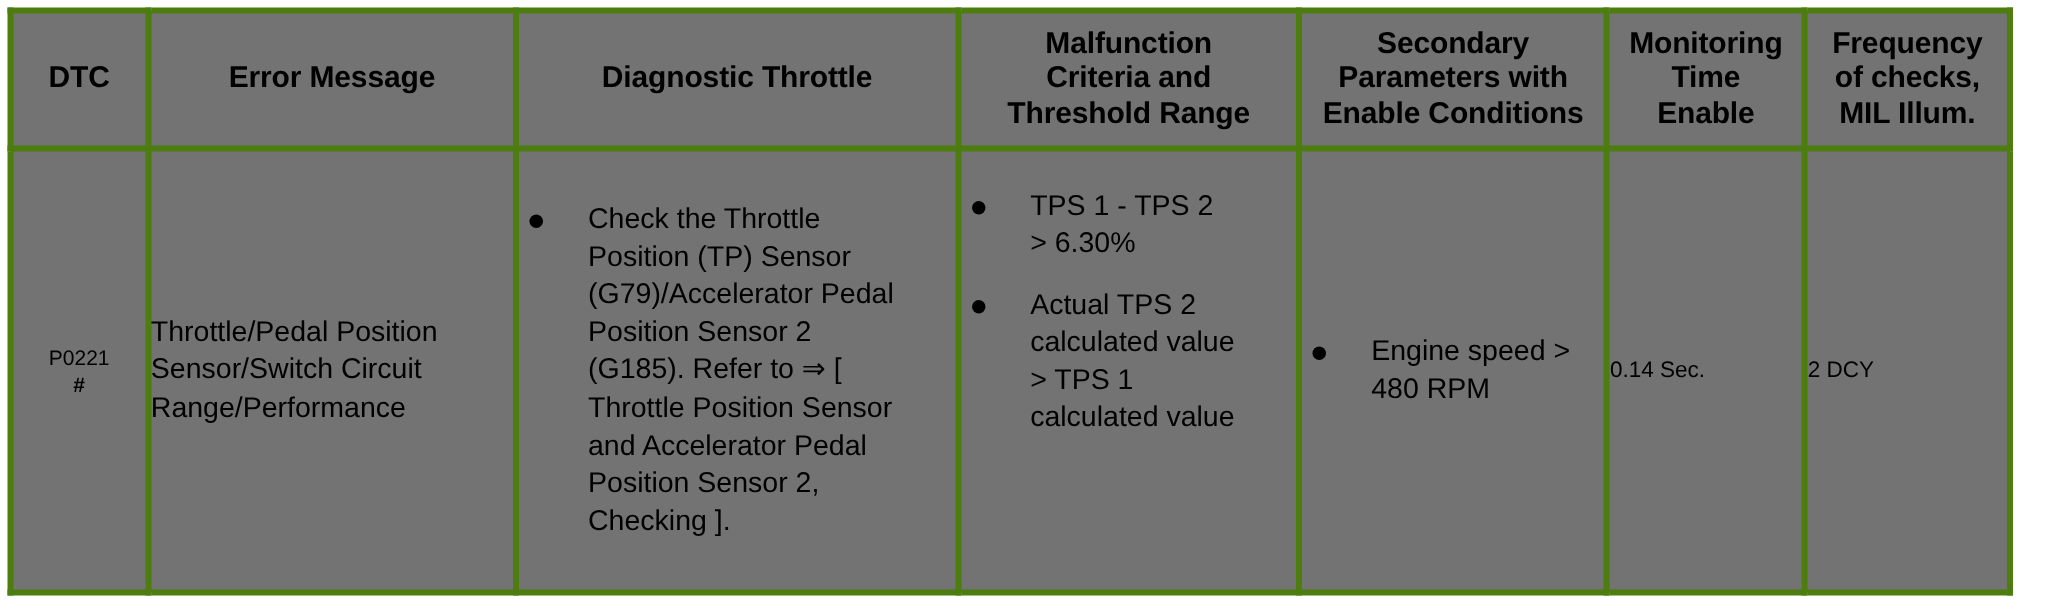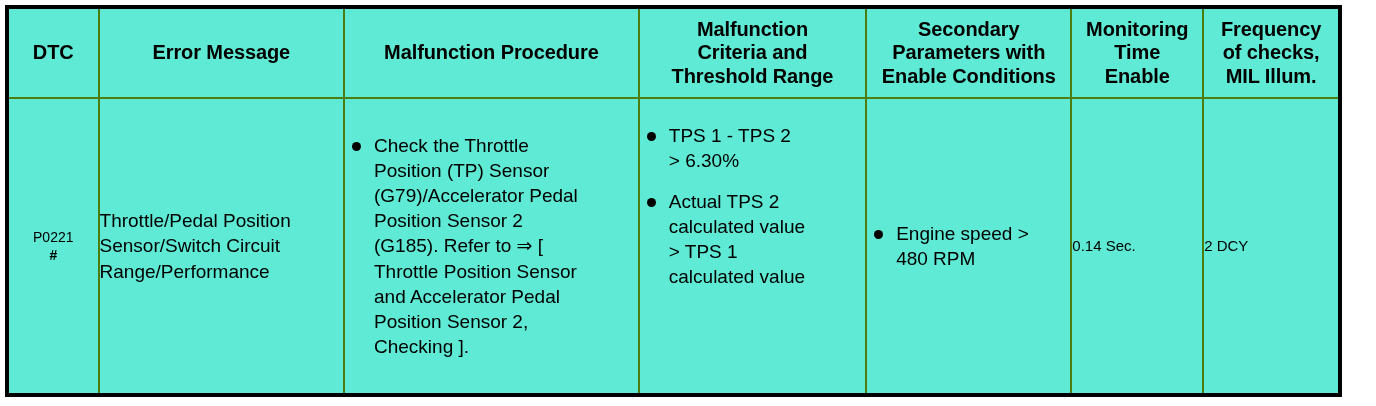--- a/index.html
+++ b/index.html
@@ -29,24 +29,24 @@
     width: 1337px;
     height: 392px;
     border-collapse: collapse;
     table-layout: fixed;
     border: 4px solid #000000;
     background: #ffffff;
   }
 
   table.dtc-table td,
   table.dtc-table th {
-    border: 2px solid #4d7c0f;
+    border: 4px solid #4d7c0f;
     padding: 0;
     vertical-align: middle;
-    background: #5eead4;
+    background: #737373;
   }
 
   
   thead th {
     height: 88px;
     font-weight: bold;
     font-size: 20px;
     line-height: 1.18;
     text-align: center;
     vertical-align: middle;
@@ -85,21 +85,21 @@
   .cell-list.mid { vertical-align: top; padding-top: 24px; }
   .cell-list.sec { vertical-align: middle; padding-top: 0; }
 
   ul.bullets {
     list-style: none;
     margin: 0;
     padding: 0;
   }
   ul.bullets > li {
     position: relative;
-    padding-left: 29px;
+    padding-left: 46px;
     margin: 0 0 16px 0;
   }
   ul.bullets > li:last-child { margin-bottom: 0; }
   ul.bullets > li .dot {
     position: absolute;
     left: 7px;
     top: 9px;
     width: 9px;
     height: 9px;
     background: #000000;
@@ -140,21 +140,21 @@
 
     <thead>
       <tr>
         <th>
           <span class="hline">DTC</span>
         </th>
         <th>
           <span class="hline">Error Message</span>
         </th>
         <th>
-          <span class="hline">Malfunction Procedure</span>
+          <span class="hline">Diagnostic Throttle</span>
         </th>
         <th>
           <span class="hline">Malfunction</span>
           <span class="hline">Criteria and</span>
           <span class="hline">Threshold Range</span>
         </th>
         <th>
           <span class="hline">Secondary</span>
           <span class="hline">Parameters with</span>
           <span class="hline">Enable Conditions</span>

